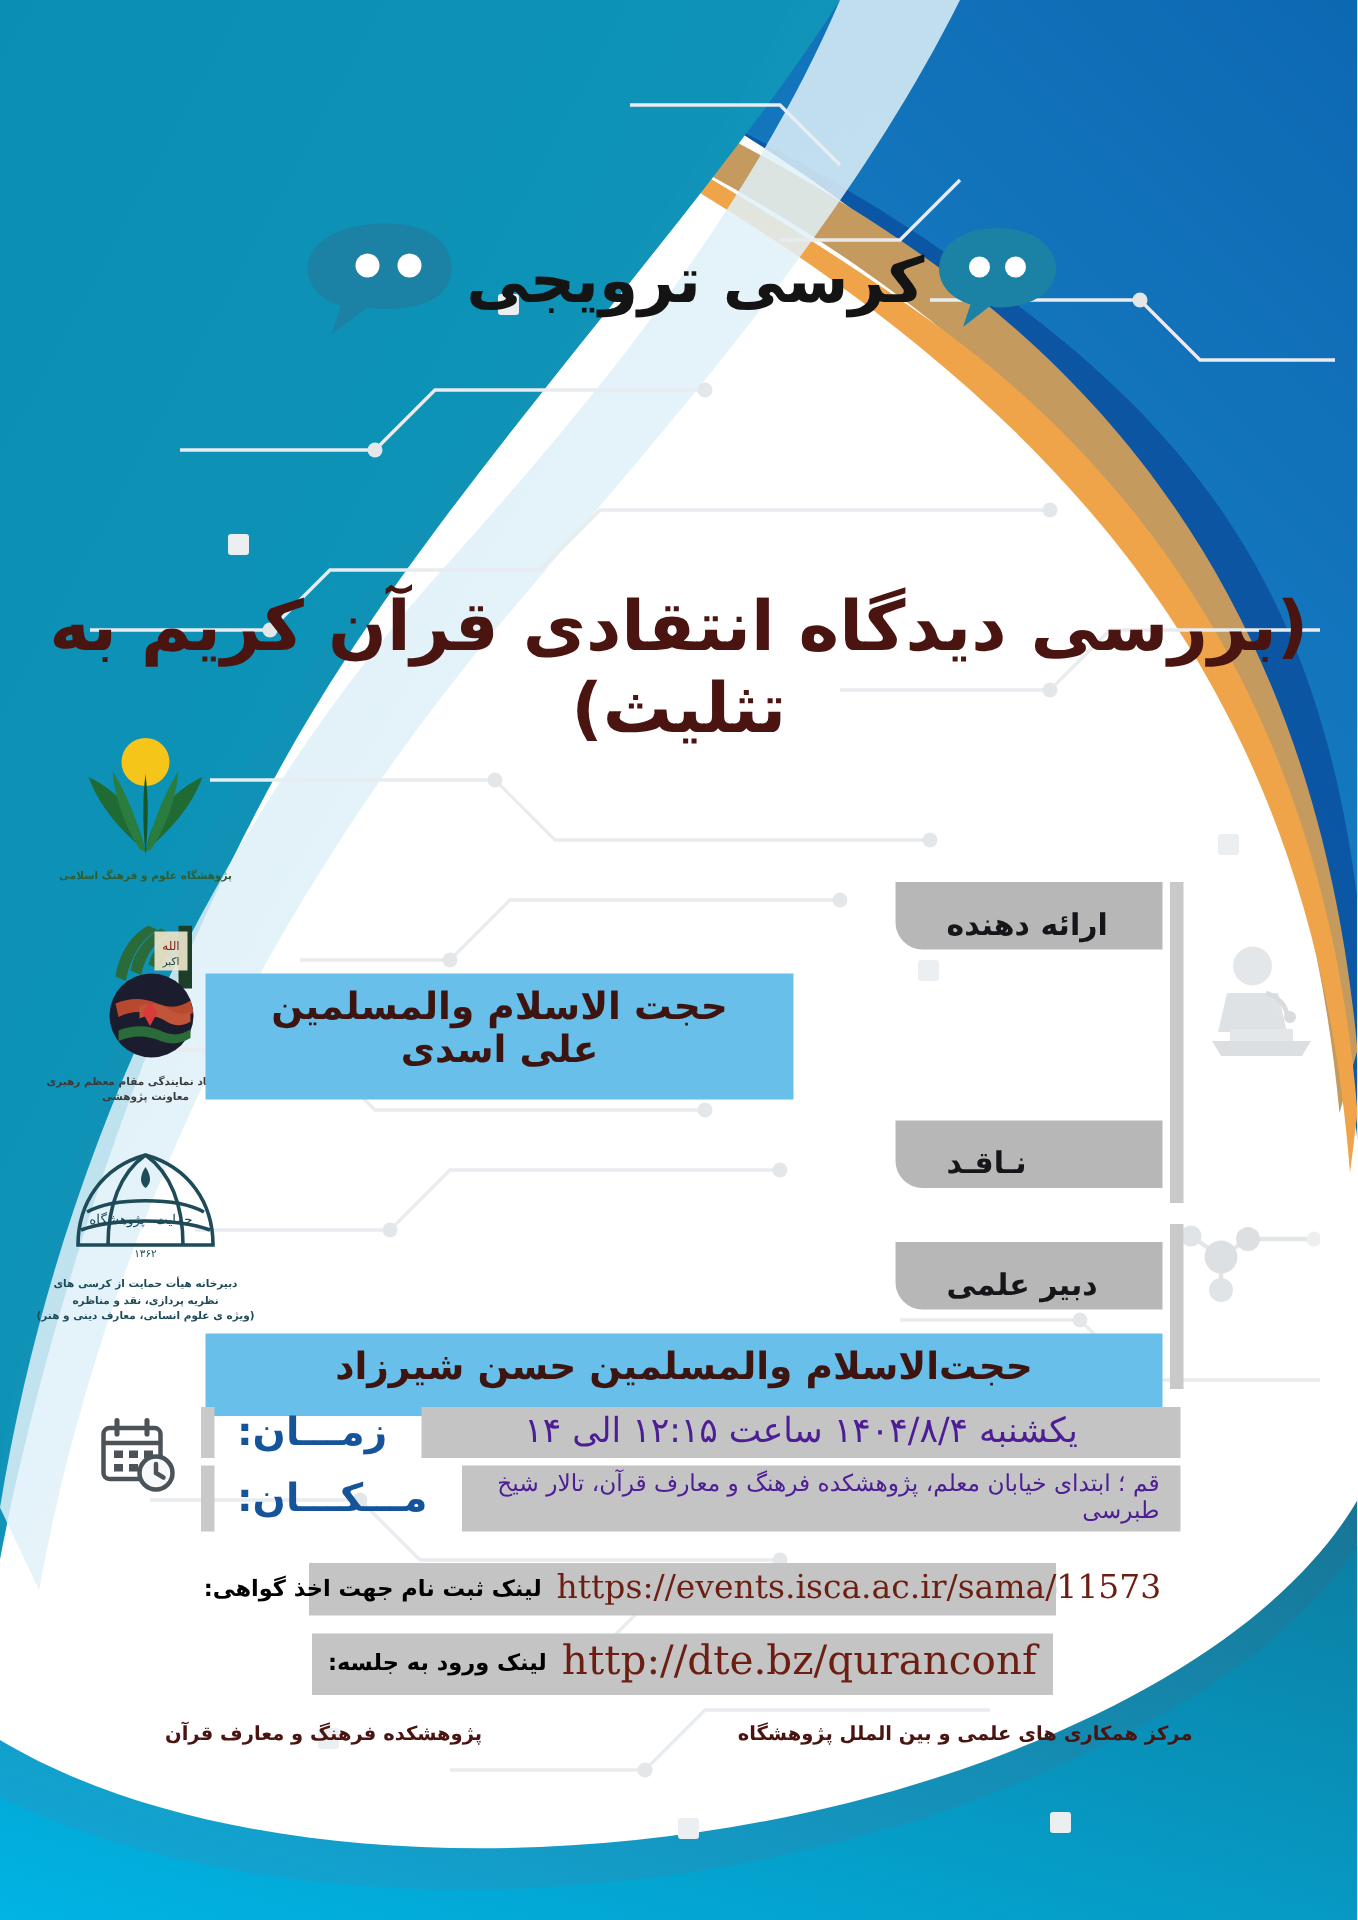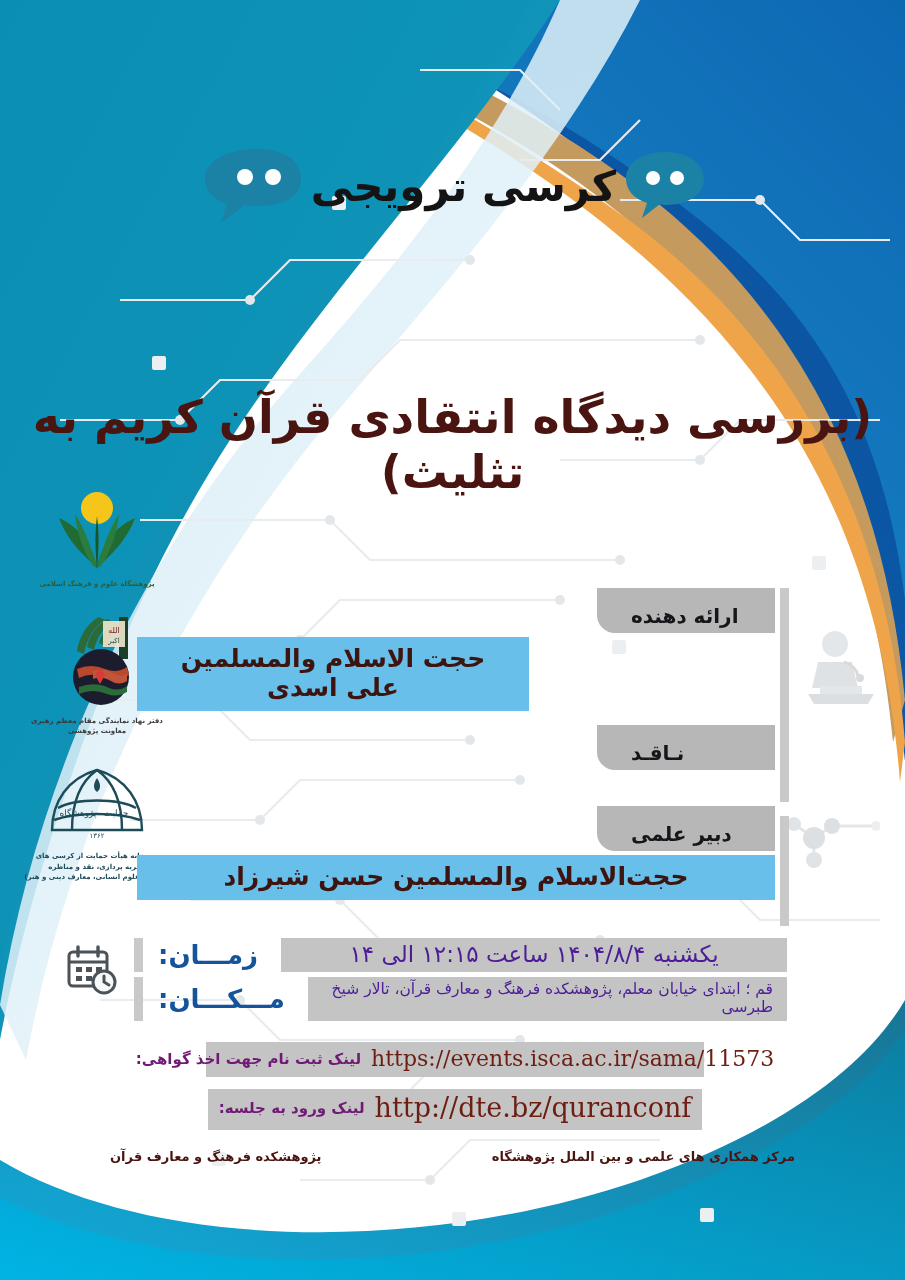--- a/index.html
+++ b/index.html
@@ -67,22 +67,22 @@
   .prow{position:relative;margin-bottom:0;}
   .role-line{display:flex;justify-content:flex-start;}
   .role-badge{
     background:#b7b7b7;color:#15161a;font-weight:bold;
     font-size:20px;padding:16px 26px 5px 34px;
     border-radius:0 0 0 18px;
     min-width:118px;text-align:left;letter-spacing:0px;
   }
   .name-bar{
     background:#68c0ea;color:#3d1410;font-weight:bold;
-    font-size:25px;padding:7px 20px 9px;text-align:center;
-    letter-spacing:-0.3px;margin-top:4px;
+    font-size:25px;padding:7px 20px 19px;text-align:center;
+    letter-spacing:-0.3px;margin-top:16px;
   }
   .name-bar.w1{width:352px;margin-right:auto;margin-left:0;}
   .name-bar.w2{width:auto;}
   .gap-a{height:14px;}
   .gap-b{height:36px;}
 
   
   .vbar{
     position:absolute;width:9px;background:#c9c9c9;right:-14px;
   }
@@ -108,21 +108,21 @@
   .cal-icon{position:absolute;left:-62px;top:6px;}
   .mbar{width:9px;background:#c9c9c9;margin:0 7px;}
 
   
   .links{position:absolute;right:175px;top:1042px;width:550px;}
   .lrow{
     background:#c4c4c4;display:flex;align-items:center;
     justify-content:center;gap:10px;margin-bottom:12px;
     padding:4px 12px 6px;
   }
-  .llabel{color:#701a75;font-weight:bold;font-size:15px;white-space:nowrap;}
+  .llabel{color:#000000;font-weight:bold;font-size:15px;white-space:nowrap;}
   .lurl{color:#6d1e12;font-size:22px;direction:ltr;font-family:"DejaVu Serif","Liberation Serif",serif;}
   .lrow.big .lurl{font-size:27px;}
   .lrow.big{padding:3px 12px 7px;}
   .lrow.r1{width:474px;margin-right:auto;margin-left:auto;}
   .lrow.r2{width:470px;margin-right:auto;margin-left:auto;}
 
   
   .footer{
     position:absolute;bottom:116px;left:0;right:0;
     display:flex;justify-content:space-between;

